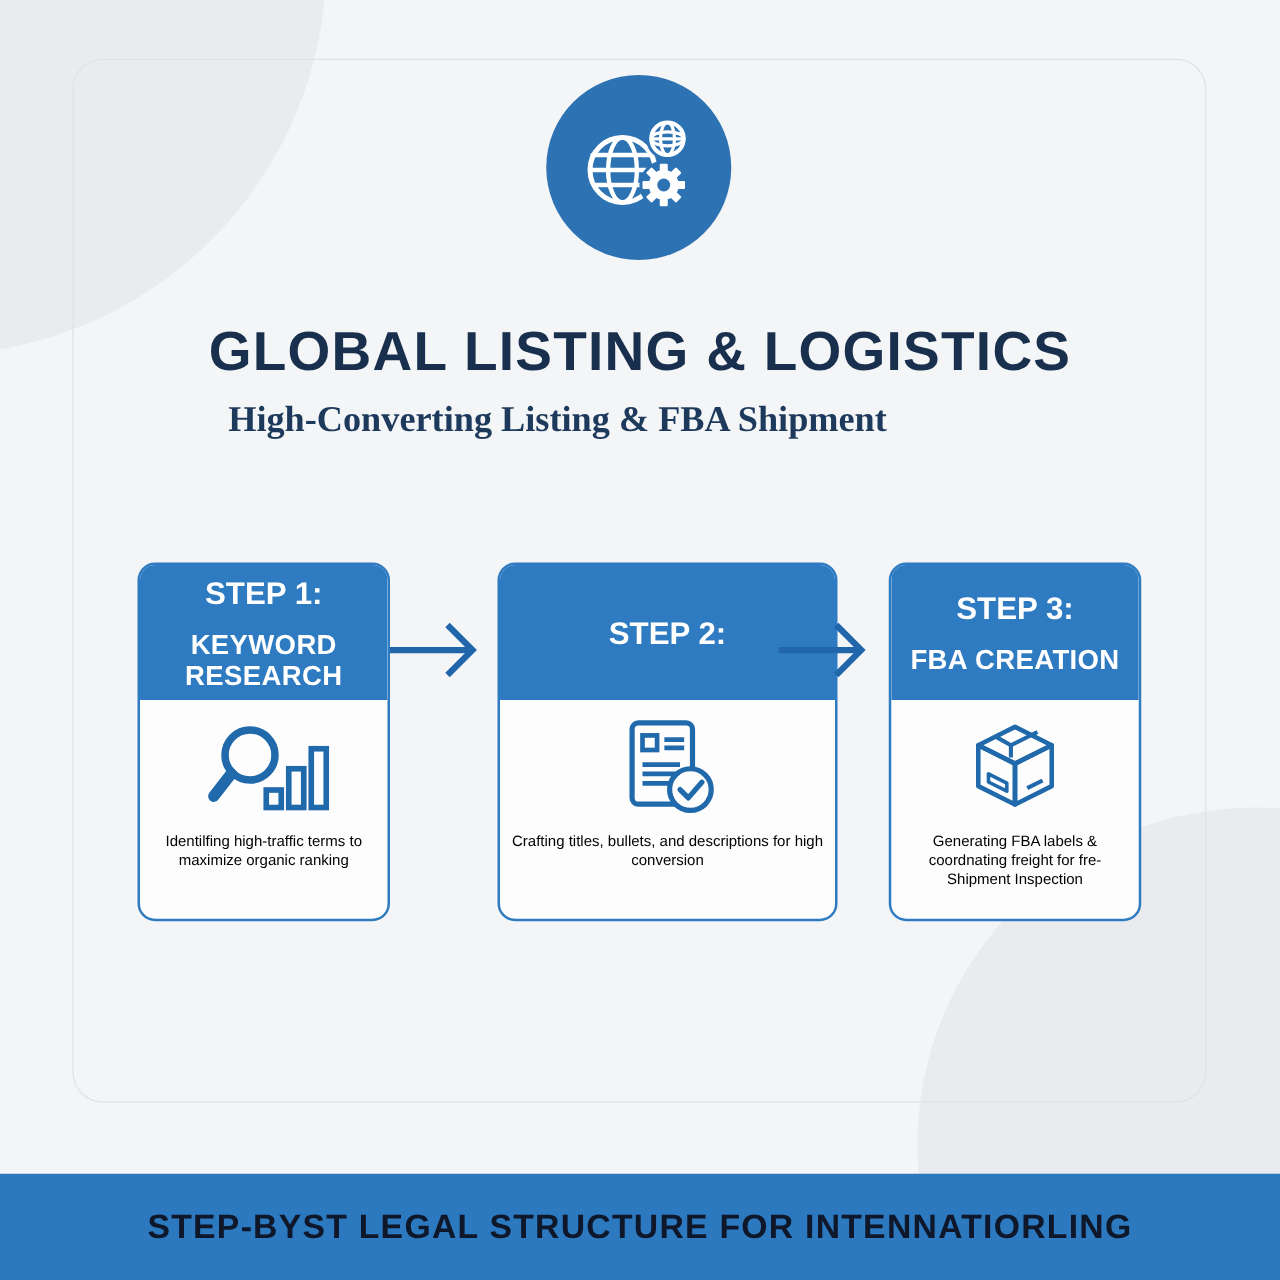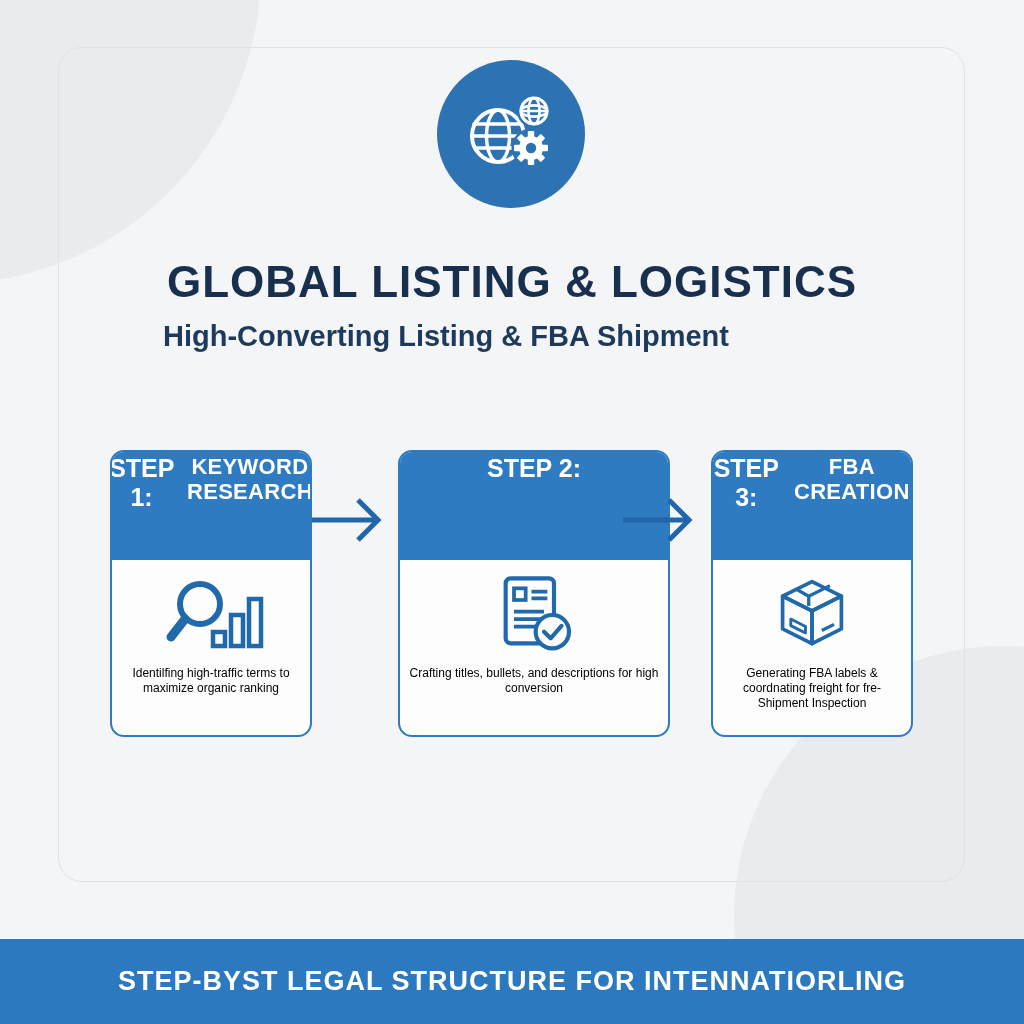--- a/index.html
+++ b/index.html
@@ -19,34 +19,34 @@
   #hero-badge{
     left:437px;top:60px;width:148px;height:148px;border-radius:50%;
     background:#2d72b2;display:flex;align-items:center;justify-content:center;
   }
   #title{
     left:0;top:257px;width:1024px;text-align:center;
     font-size:44px;font-weight:bold;letter-spacing:1px;color:#182f4d;
   }
   #subtitle{
     left:0;top:320px;width:892px;text-align:center;
-    font-size:29px;font-weight:600;color:#1d3a5c;
+    font-size:29px;font-weight:600;color:#1d3a5c;font-family:Liberation Serif, serif;
   }
   .step-card{
     position:absolute;top:450px;height:287px;z-index:2;
     background:#fdfdfe;border:2px solid #2e7bc1;border-radius:14px;
     overflow:hidden;box-sizing:border-box;
     display:flex;flex-direction:column;
   }
   #step-card-1{left:110px;width:202px;}
   #step-card-2{left:398px;width:272px;}
   #step-card-3{left:711px;width:202px;}
   .step-header{
     background:#2e7bc1;height:106px;flex:0 0 auto;color:#ffffff;text-align:center;
-    display:flex;flex-direction:row;justify-content:center;gap:13px;
+    display:flex;flex-direction:column;justify-content:center;gap:13px;
     padding-top:2px;
   }
   .step-label{font-size:25px;font-weight:bold;}
   .step-title{font-size:22px;font-weight:bold;line-height:1.14;white-space:pre-line;letter-spacing:.3px;}
   .step-body{
     flex:1;display:flex;flex-direction:column;align-items:center;
     justify-content:flex-start;padding-top:16px;
   }
   .step-icon{height:78px;display:flex;align-items:center;justify-content:center;}
   .step-desc{
@@ -54,21 +54,21 @@
     font-size:12px;line-height:1.26;color:#000000;
   }
   .flow-arrow{position:absolute;top:494px;z-index:2;}
   #arrow-1{left:310px;}
   #arrow-2{left:621px;}
   #footer-bar{
     left:0;top:939px;width:1024px;height:85px;background:#2c79bf;z-index:3;
     display:flex;align-items:center;justify-content:center;
   }
   #footer-text{
-    color:#ffffff;font-size:27px;font-weight:600;letter-spacing:1px;text-align:center;
+    color:#0f172a;font-size:27px;font-weight:600;letter-spacing:1px;text-align:center;
   }
   svg{display:block;}
 </style>
 </head>
 <body>
 
 <div class="deco-circle" id="deco-top-left"></div>
 <div class="deco-circle" id="deco-bottom-right"></div>
 <div id="frame"></div>
 

